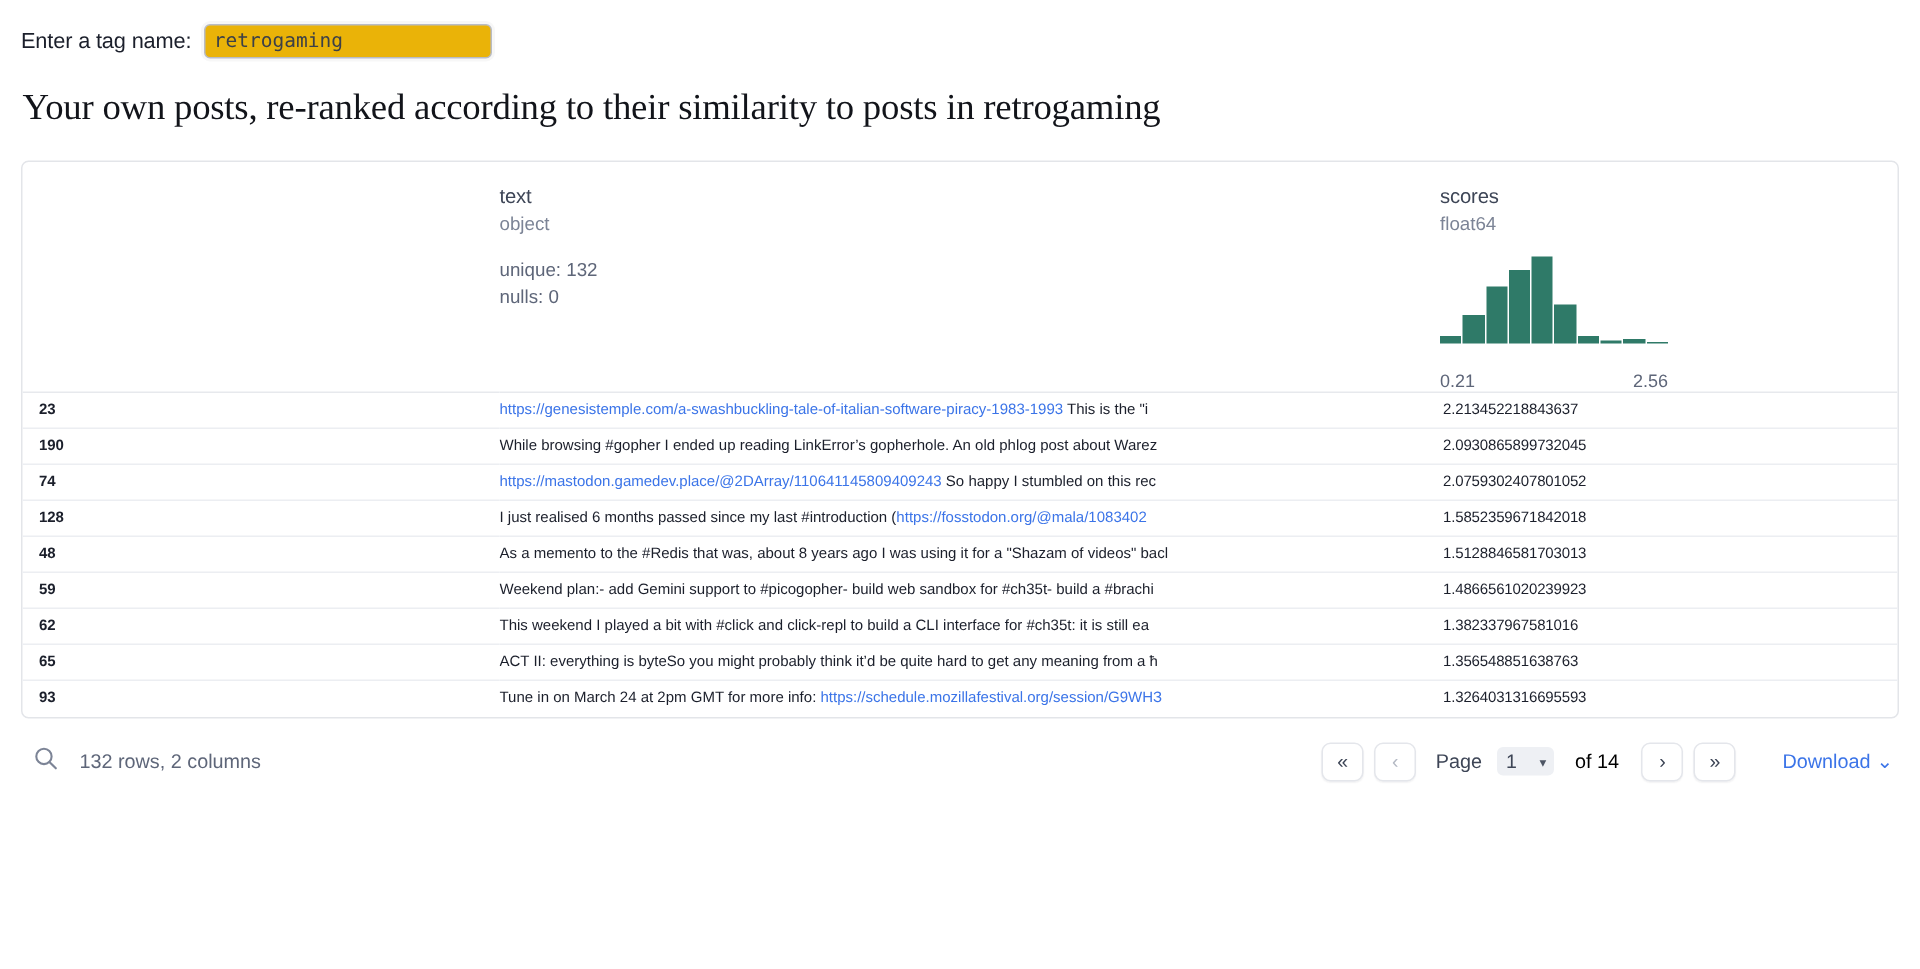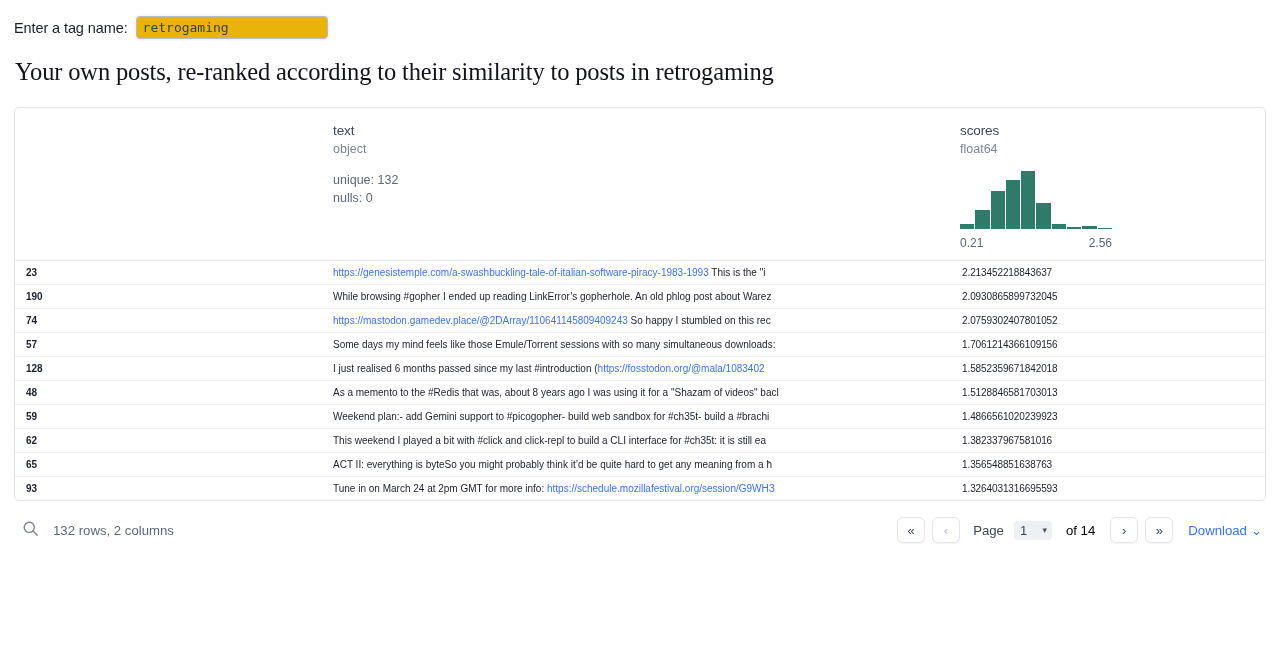--- a/index.html
+++ b/index.html
@@ -115,21 +115,21 @@
   .hist .bar {
     flex: 1 1 0;
     background: #2f7a68;
     min-height: 1px;
   }
   .hist-axis {
     display: flex;
     justify-content: space-between;
     font-size: 12px;
     color: #5e6679;
-    padding-top: 7px;
+    padding-top: 18px;
   }
 
   
   tbody tr { border-bottom: 1px solid #eceef2; }
   tbody tr:last-child { border-bottom: none; }
   tbody td {
     height: 24px;
     padding: 0;
     font-size: 10px;
     color: #1b1f2b;
@@ -218,21 +218,21 @@
   }
   .select-wrap { position: relative; display: inline-flex; align-items: center; }
   .select-wrap .caret {
     position: absolute; right: 5px; pointer-events: none;
     font-size: 9px; color: #4d5564;
   }
   .of-text { font-size: 13.2px; color: #000000; margin: 0 8px 0 7px; }
   .download {
     font-size: 13.2px;
     color: #3b74e8;
-    margin-left: 8px;
+    margin-left: 24px;
     cursor: pointer;
     display: inline-flex;
     align-items: center;
     gap: 4px;
   }
 </style>
 </head>
 <body>
 
 <div class="tag-row">
@@ -304,27 +304,20 @@
           <td class="score">2.0930865899732045</td>
         </tr>
         <tr>
           <td class="idx">74</td>
           <td class="text">
             <span class="clip"><a class="link">https://mastodon.gamedev.place/@2DArray/110641145809409243</a> So happy I stumbled on this rec</span>
           </td>
           <td class="score">2.0759302407801052</td>
         </tr>
         <tr>
-          <td class="idx">57</td>
-          <td class="text">
-            <span class="clip">Some days my mind feels like those Emule/Torrent sessions with so many simultaneous downloads:</span>
-          </td>
-          <td class="score">1.7061214366109156</td>
-        </tr>
-        <tr>
           <td class="idx">128</td>
           <td class="text">
             <span class="clip">I just realised 6 months passed since my last #introduction (<a class="link">https://fosstodon.org/@mala/1083402</a></span>
           </td>
           <td class="score">1.5852359671842018</td>
         </tr>
         <tr>
           <td class="idx">48</td>
           <td class="text">
             <span class="clip">As a memento to the #Redis that was, about 8 years ago I was using it for a "Shazam of videos" bacl</span>

